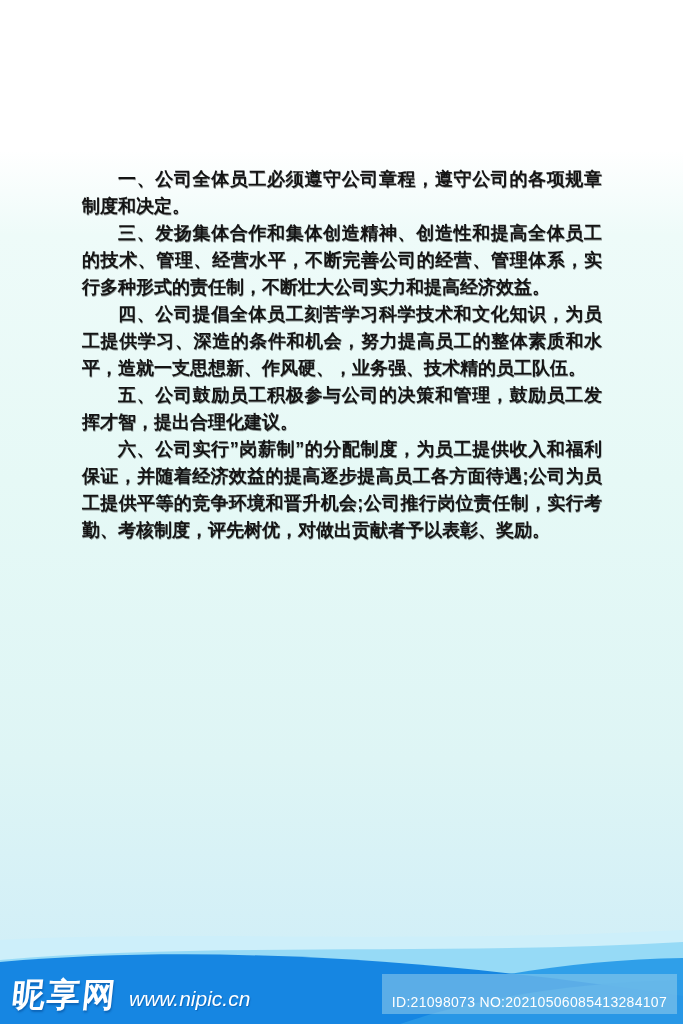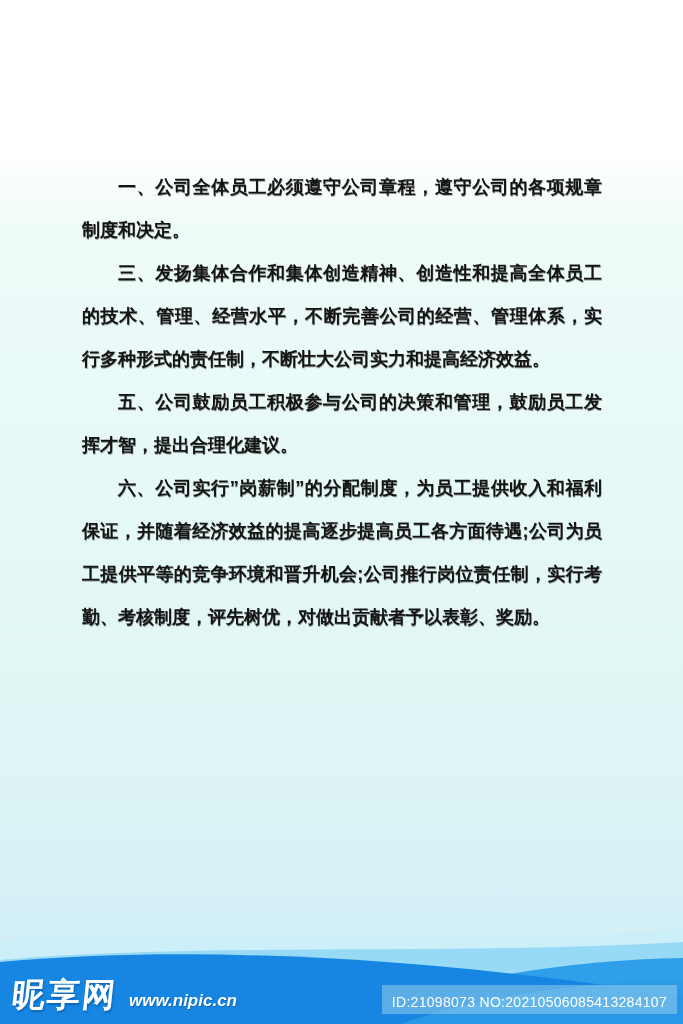--- a/index.html
+++ b/index.html
@@ -31,21 +31,21 @@
   }
 
   
   .rules {
     position: absolute;
     top: 166px;
     left: 82px;
     width: 520px;
     color: #141414;
     font-size: 18px;
-    line-height: 43px;
+    line-height: 27px;
     font-weight: 600;
     text-shadow: 0.5px 0.5px 0 rgba(20,20,20,0.45);
     text-align: justify;
   }
   .rules p { text-indent: 2em; }
 
   
   .footer {
     position: absolute;
     bottom: 0; left: 0;
@@ -62,47 +62,48 @@
     z-index: 2;
   }
   .brand .site-name {
     font-size: 33px;
     font-weight: bold;
     letter-spacing: 2px;
     transform: skewX(-6deg);
     text-shadow: 1px 2px 2px rgba(0,60,130,0.45);
   }
   .brand .site-url {
-    font-size: 17px;
-    font-weight: bold;
+    font-size: 21px;
+    font-weight: normal;
     font-style: italic;
     text-shadow: 1px 1px 1px rgba(0,60,130,0.4);
   }
   .id-badge {
     position: absolute;
     right: 6px; bottom: 10px;
-    padding: 9px 10px 4px 10px;
+    padding: 20px 10px 4px 10px;
     background: rgba(150,205,235,0.55);
     color: #ffffff;
     font-size: 14px;
     letter-spacing: 0.3px;
     z-index: 2;
     white-space: nowrap;
     margin-top: 16px;
   }
 </style>
 </head>
 <body>
 
 <div class="page">
 
 
   <div class="rules">
     <p>一、公司全体员工必须遵守公司章程，遵守公司的各项规章制度和决定。</p>
     <p>三、发扬集体合作和集体创造精神、创造性和提高全体员工的技术、管理、经营水平，不断完善公司的经营、管理体系，实行多种形式的责任制，不断壮大公司实力和提高经济效益。</p>
+    <p>四、公司提倡全体员工刻苦学习科学技术和文化知识，为员工提供学习、深造的条件和机会，努力提高员工的整体素质和水平，造就一支思想新、作风硬、，业务强、技术精的员工队伍。</p>
     <p>五、公司鼓励员工积极参与公司的决策和管理，鼓励员工发挥才智，提出合理化建议。</p>
     <p>六、公司实行”岗薪制”的分配制度，为员工提供收入和福利保证，并随着经济效益的提高逐步提高员工各方面待遇;公司为员工提供平等的竞争环境和晋升机会;公司推行岗位责任制，实行考勤、考核制度，评先树优，对做出贡献者予以表彰、奖励。</p>
   </div>
 
   <div class="footer">
     <svg class="waves" width="683" height="94" viewBox="0 0 683 94" preserveAspectRatio="none">
       <path d="M0,10 C180,0 420,14 683,0 L683,94 L0,94 Z" fill="#cdeffa"></path>
       <path d="M0,30 C200,12 440,26 683,12 L683,94 L0,94 Z" fill="#96daf6"></path>
       <path d="M330,94 C430,52 560,30 683,28 L683,94 Z" fill="#2f9fe9"></path>
       <path d="M0,32 C230,12 470,34 683,66 L683,94 L0,94 Z" fill="#1686e2"></path>

